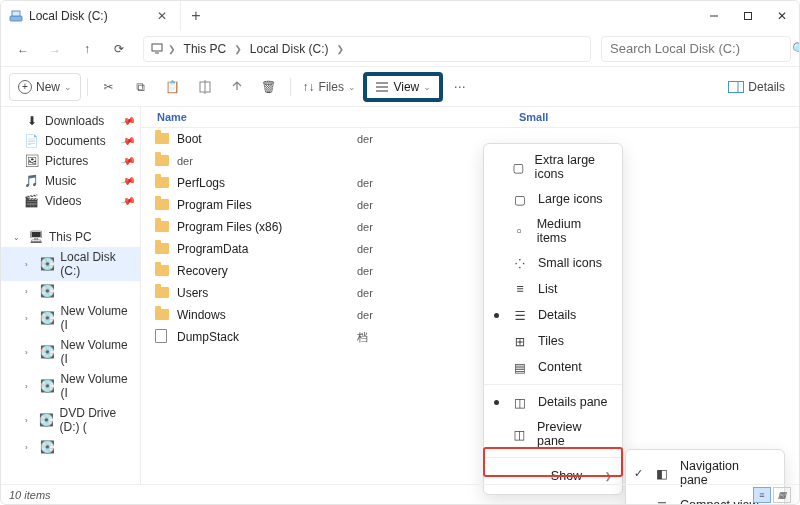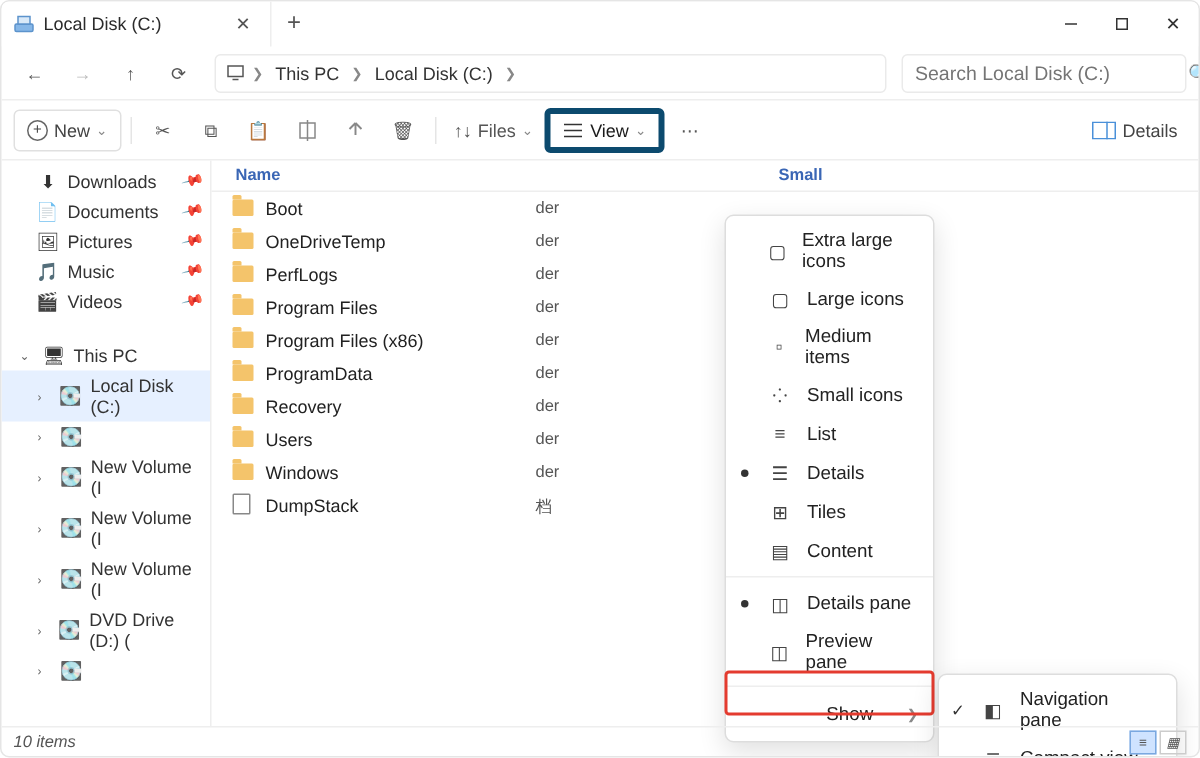--- a/index.html
+++ b/index.html
@@ -248,21 +248,20 @@
     </div>
     <div class="rows" id="rows">
         <div class="row">
           <span class="fico"><span class="folder"></span></span>
           <span class="fname" style="width:180px;flex:none">Boot</span>
           <span style="width:150px;color:#555;font-size:11px">der</span>
           <span style="width:80px;color:#444;font-size:11px;text-align:right;padding-right:20px"></span>
         </div>
         <div class="row">
           <span class="fico"><span class="folder"></span></span>
-          <span class="fname" style="width:180px;flex:none">OneDriveTemp</span>
           <span style="width:150px;color:#555;font-size:11px">der</span>
           <span style="width:80px;color:#444;font-size:11px;text-align:right;padding-right:20px"></span>
         </div>
         <div class="row">
           <span class="fico"><span class="folder"></span></span>
           <span class="fname" style="width:180px;flex:none">PerfLogs</span>
           <span style="width:150px;color:#555;font-size:11px">der</span>
           <span style="width:80px;color:#444;font-size:11px;text-align:right;padding-right:20px"></span>
         </div>
         <div class="row">

